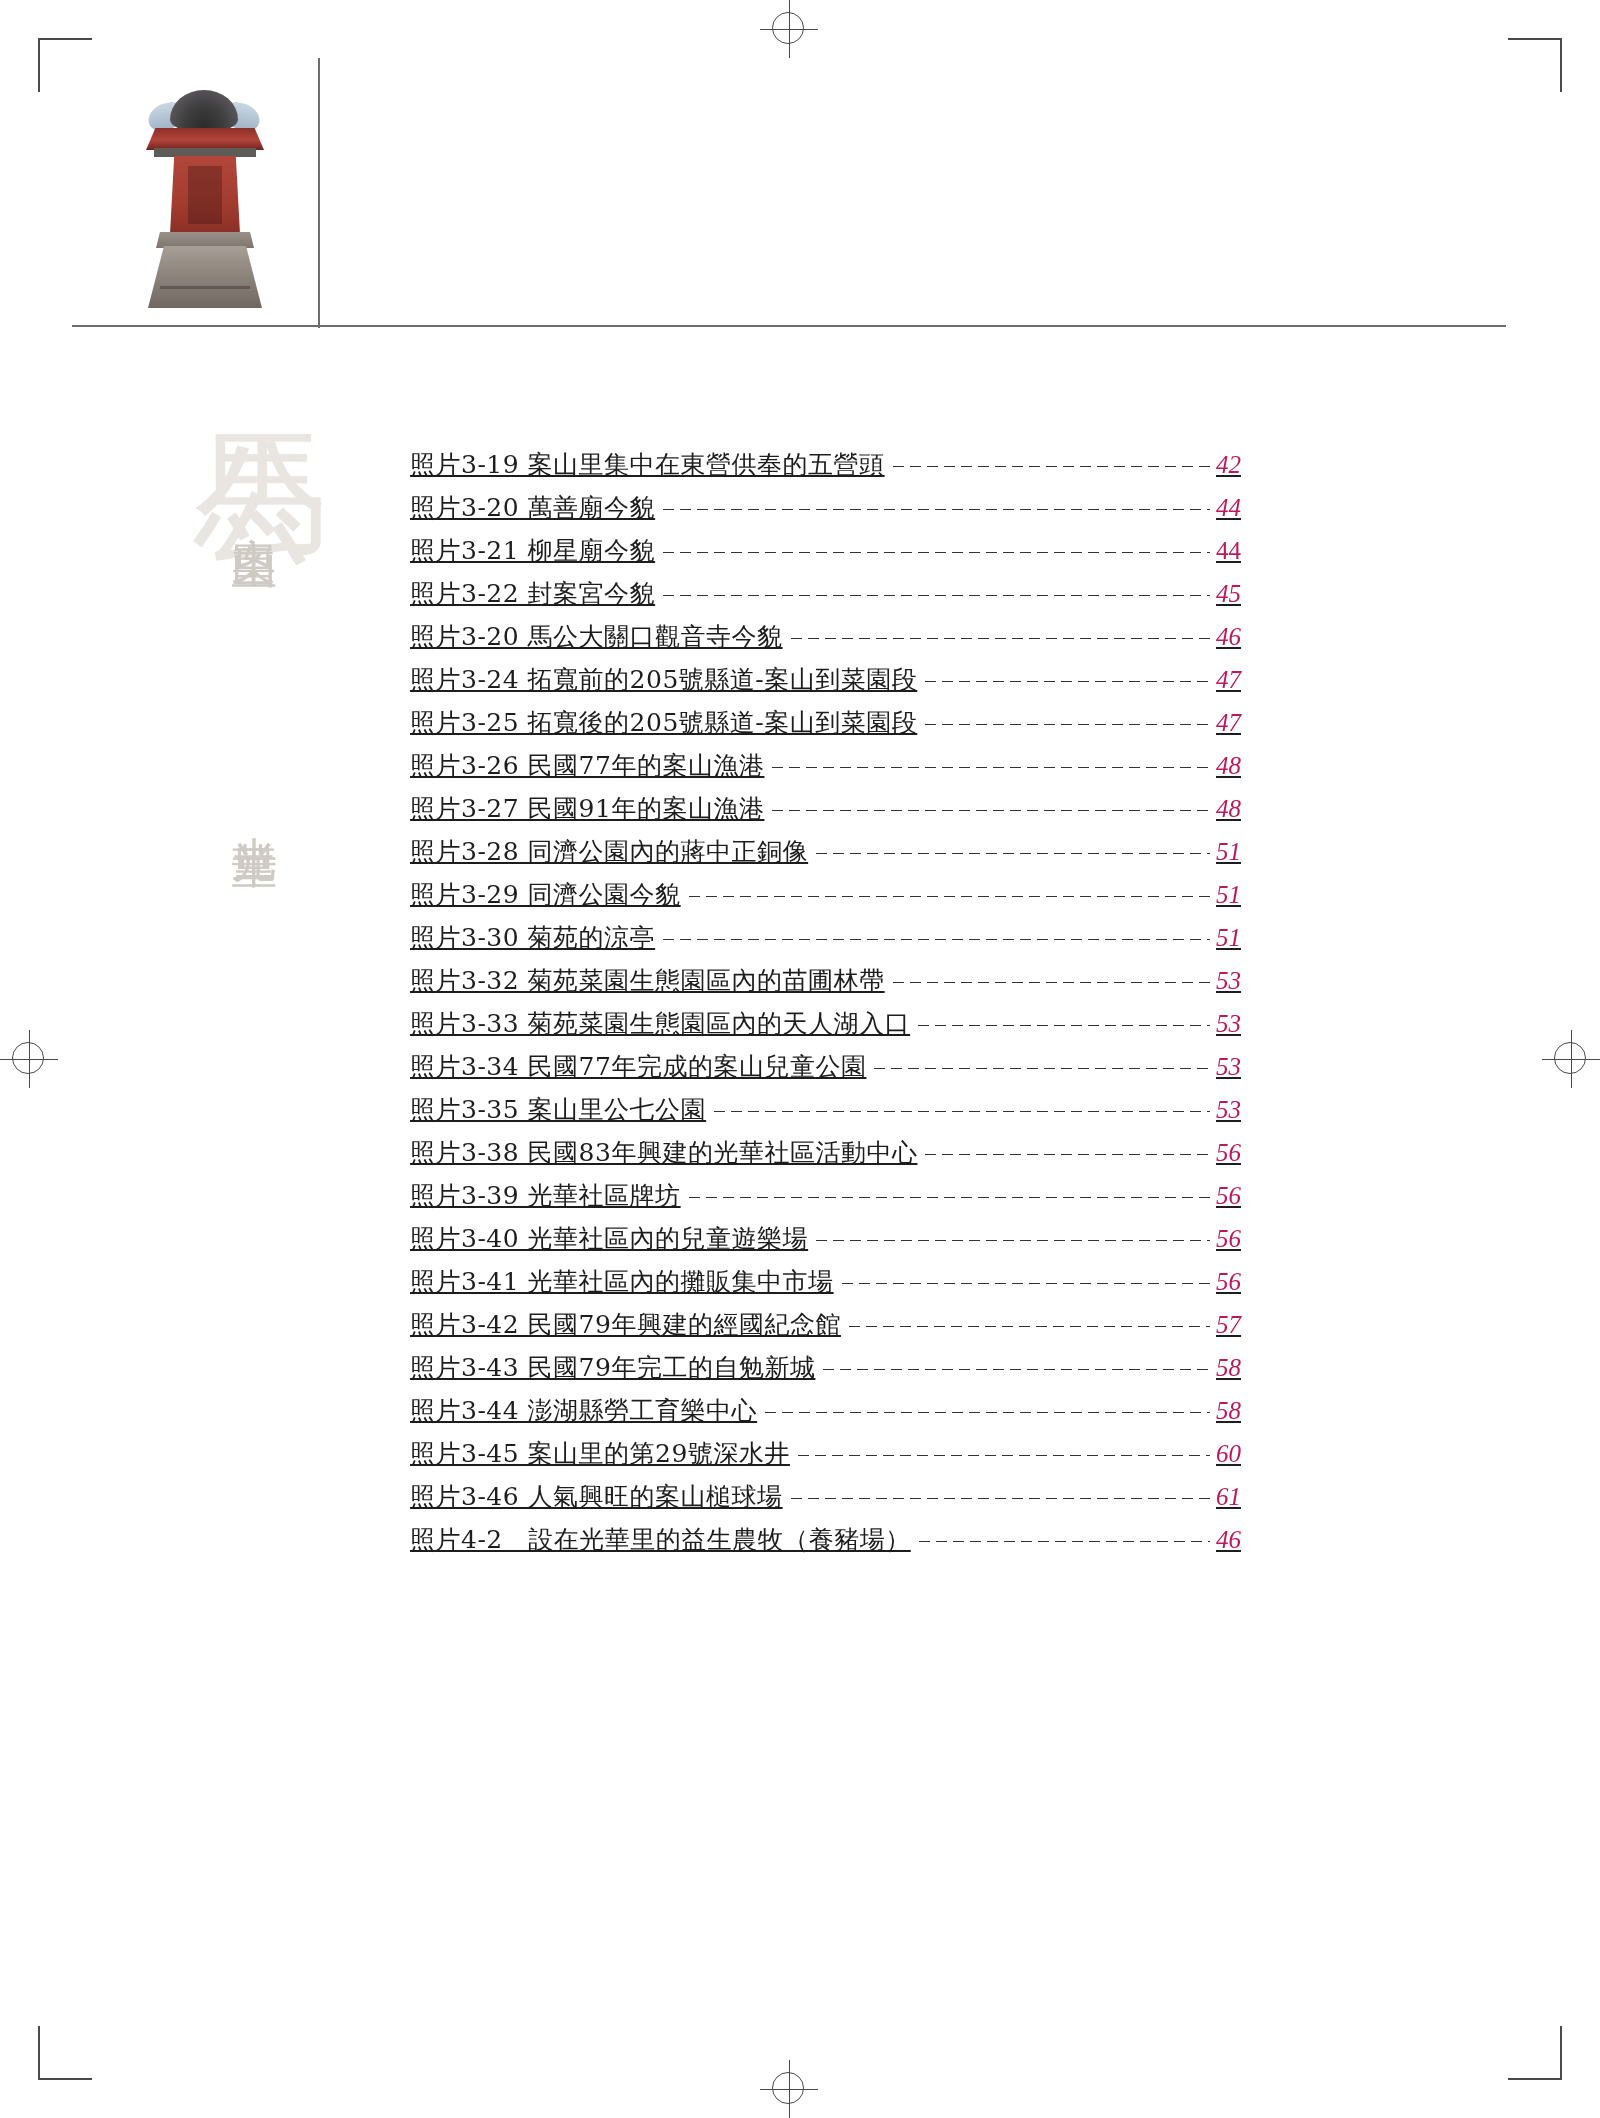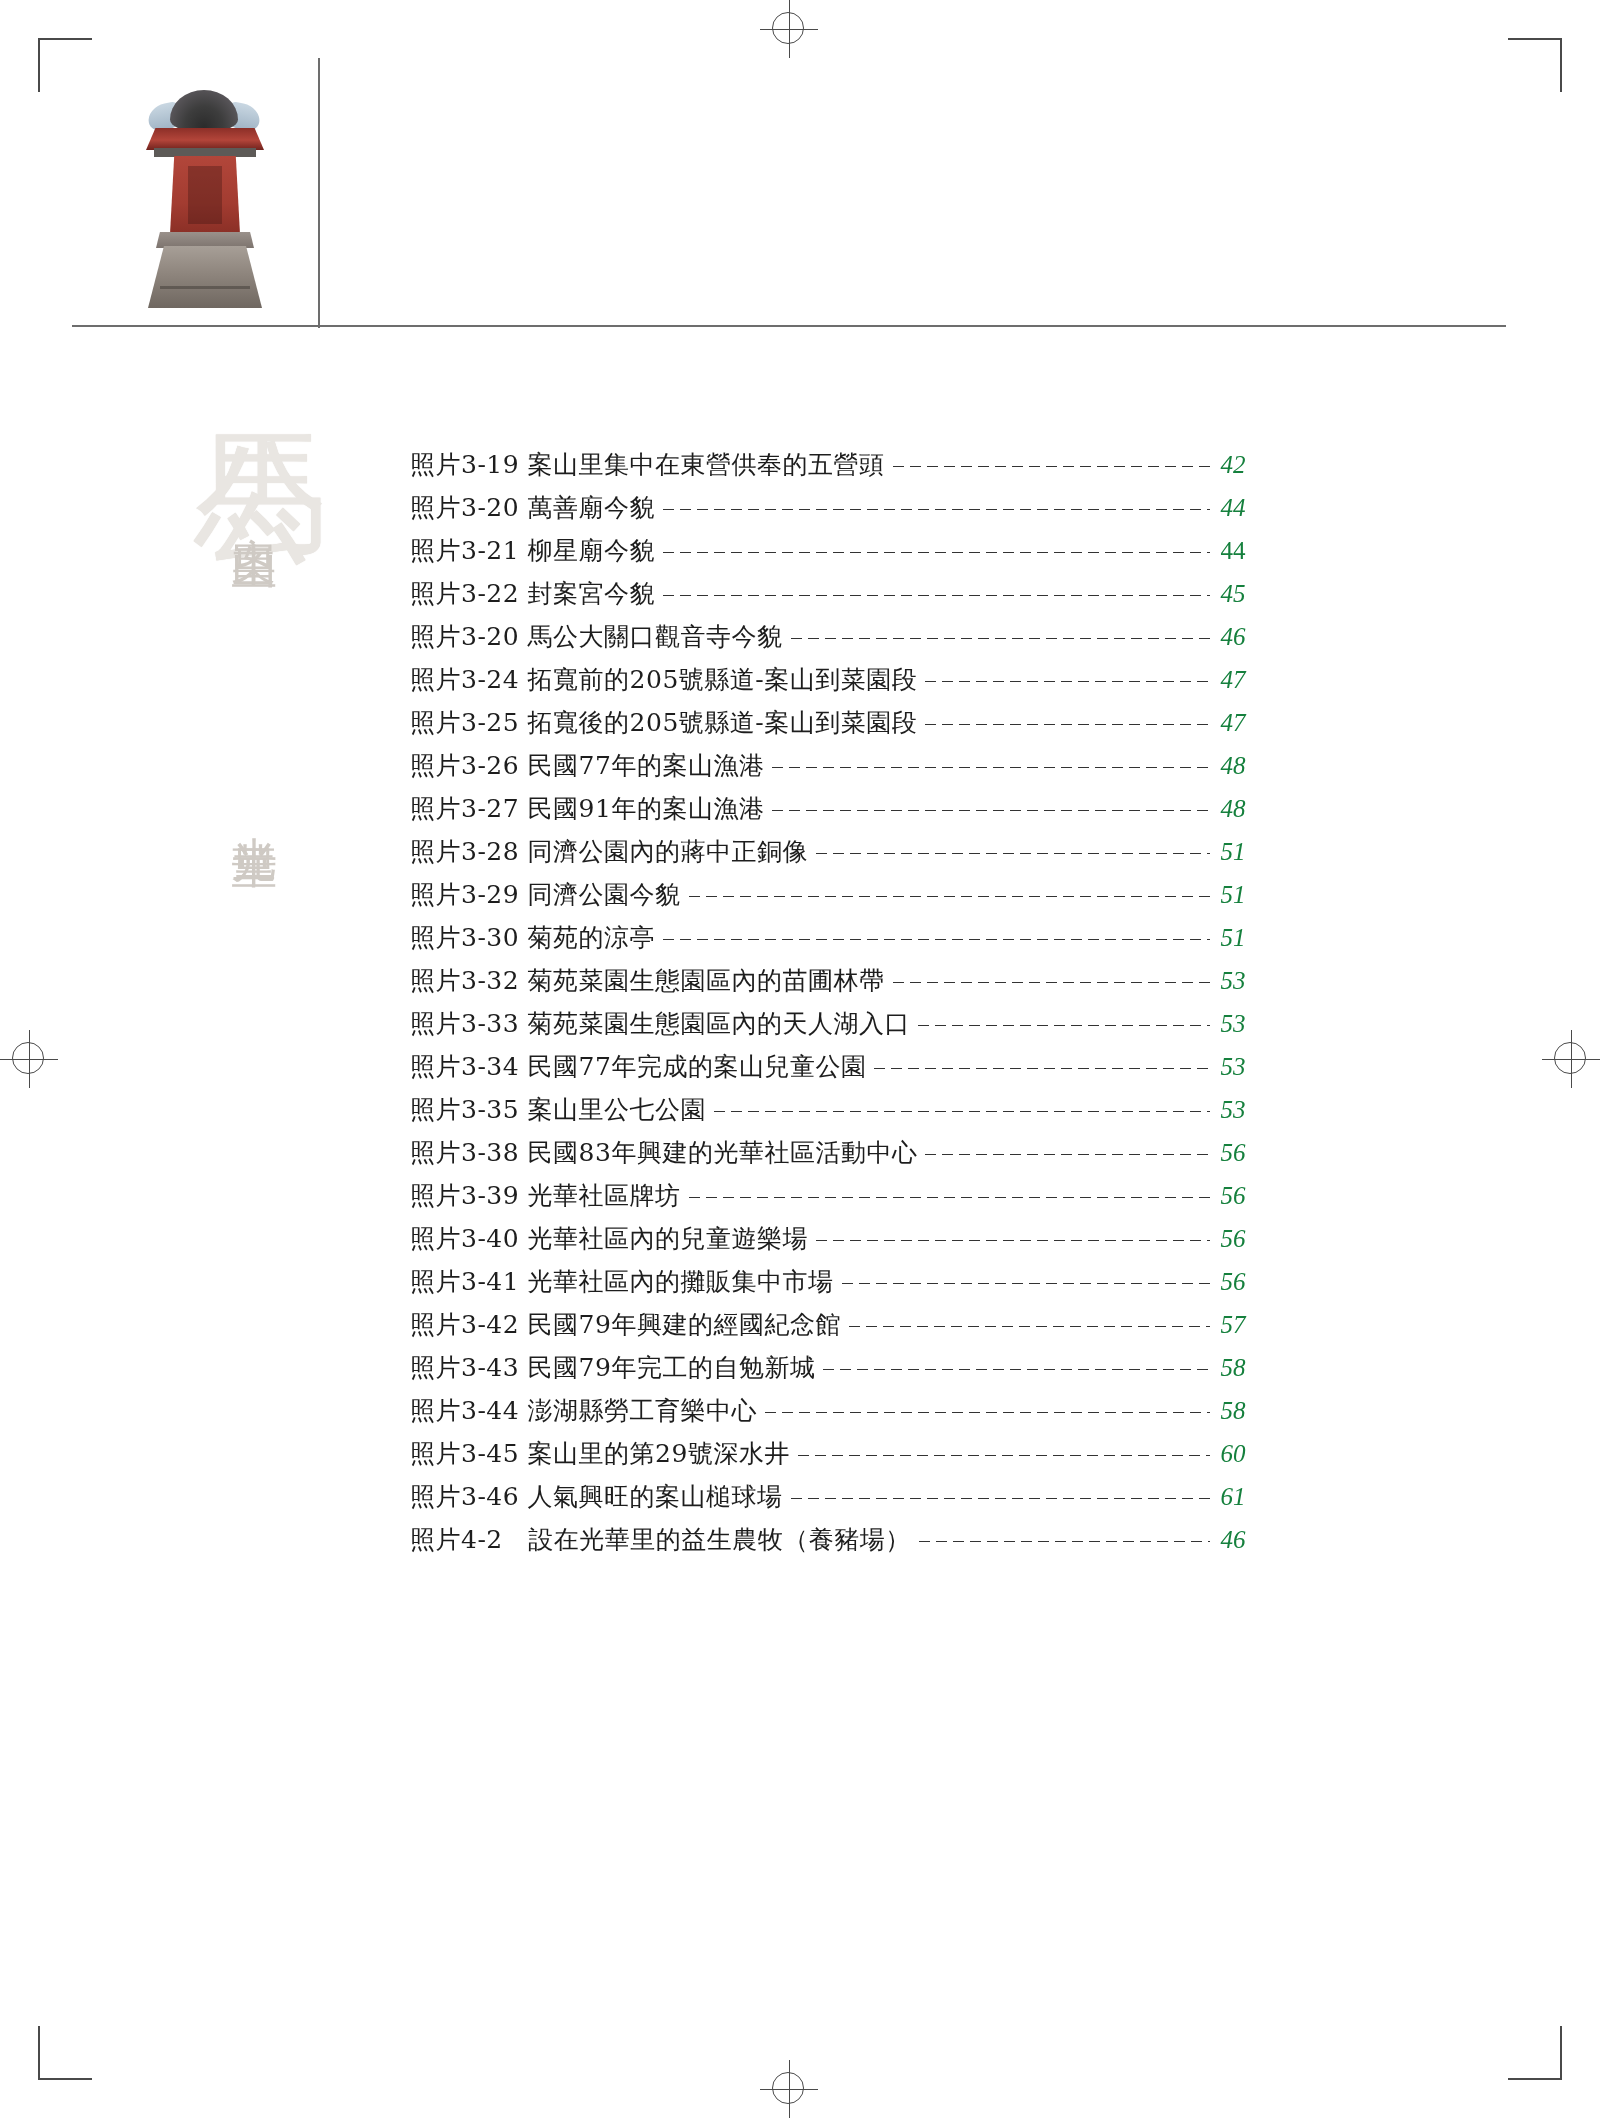--- a/index.html
+++ b/index.html
@@ -196,40 +196,41 @@
     width: 840px;
   }
   .toc-row {
     display: flex;
     align-items: baseline;
     font-size: 25px;
     line-height: 1.0;
     height: 43px;
     color: #1d1d1d;
     white-space: nowrap;
+    text-decoration: underline;
   }
   .toc-label {
     font-family: "DejaVu Serif", "Liberation Serif", serif;
     letter-spacing: 0.5px;
   }
   .toc-dots {
     flex: 1 1 auto;
     margin: 0 6px 0 8px;
     position: relative;
     height: 1px;
     top: -6px;
     background-image: repeating-linear-gradient(to right, #333 0 11px, transparent 11px 17px);
   }
   .toc-page {
     font-family: "Liberation Serif", serif;
     font-style: italic;
     font-size: 25px;
-    color: #15803d;
+    color: #be185d;
     min-width: 34px;
-    text-align: center;
+    text-align: left;
   }
   .toc-page.upright {
     font-style: normal;
   }
 </style>
 </head>
 <body>
 
 <div class="page">
 

